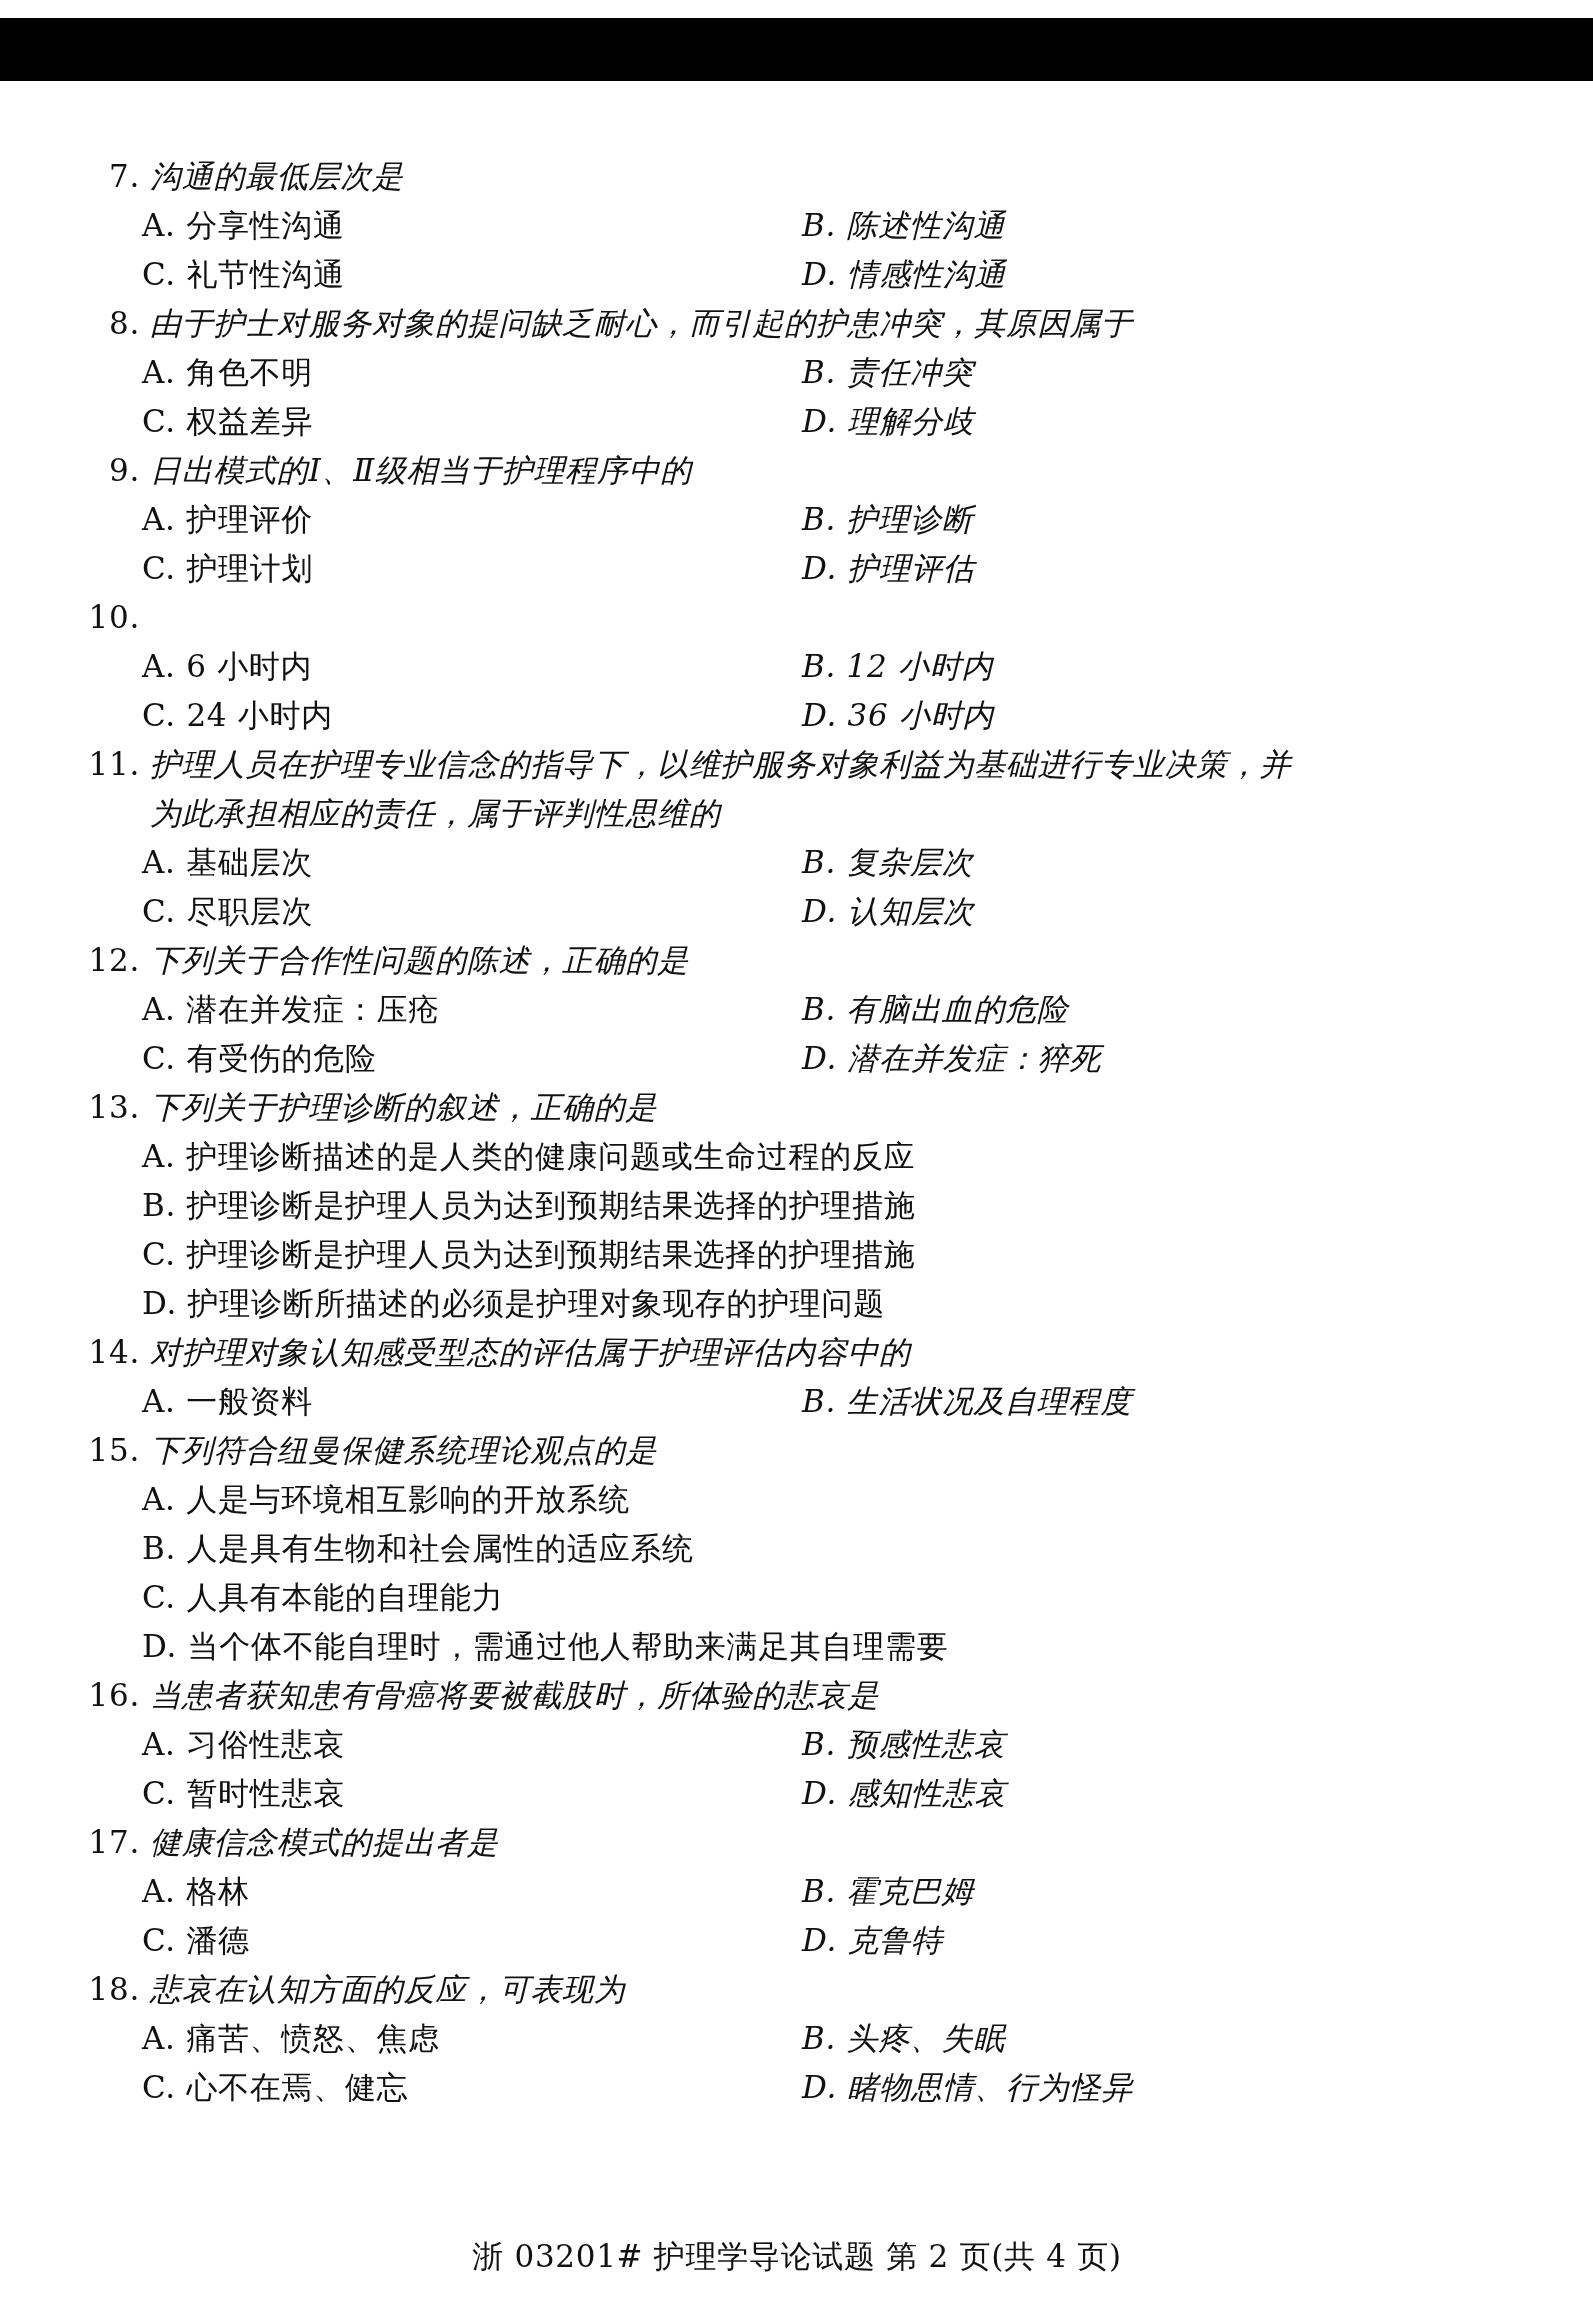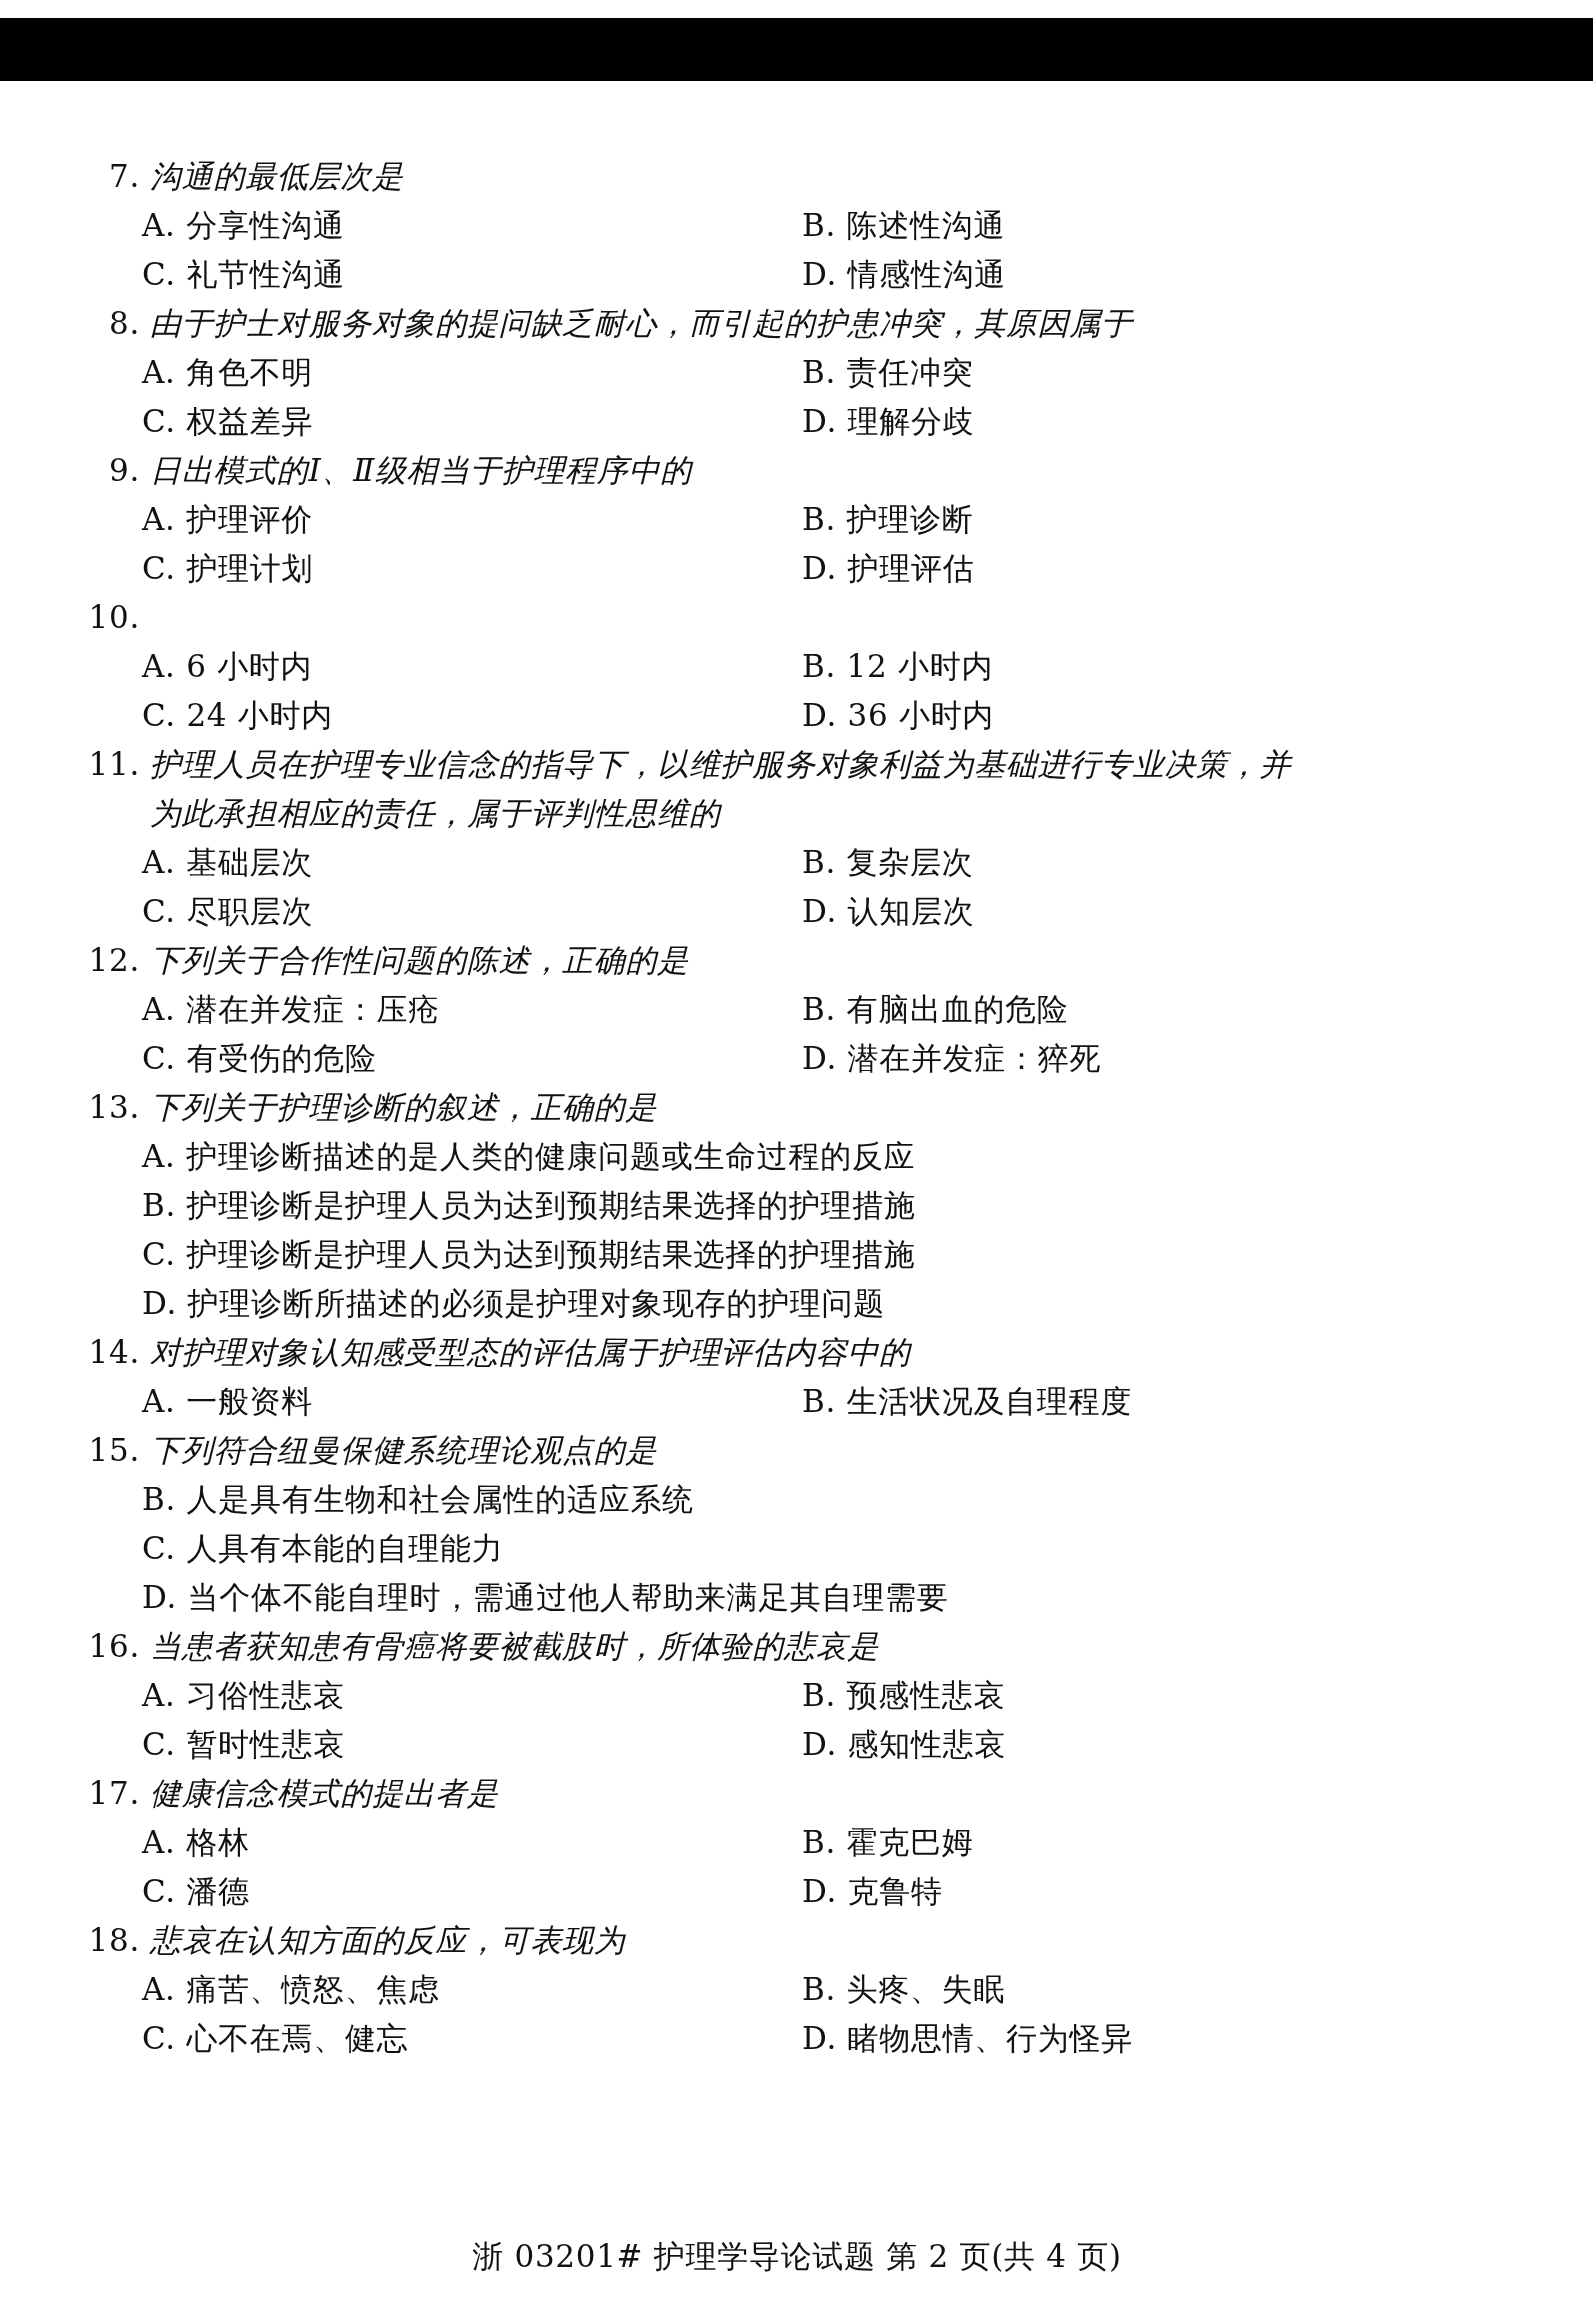--- a/index.html
+++ b/index.html
@@ -5,21 +5,21 @@
   html, body { margin:0; padding:0; background:#fff; }
   body { width:1594px; height:2307px; position:relative; overflow:hidden;
          font-family:"DejaVu Serif","Liberation Serif",serif; color:#111; }
   .topbar { position:absolute; left:0; top:18px; width:1594px; height:63px; background:#000; }
   .content { position:absolute; left:0; top:152px; width:1594px; }
   .line { position:relative; height:49px; line-height:49px; font-size:31px; white-space:nowrap; letter-spacing:0.7px; }
   .qnum { position:absolute; text-align:right; width:140px; left:0; }
   .qtext { position:absolute; left:150px;font-style:italic; }
   .opt { position:absolute; }
   .optA { left:142px; }
-  .optB { left:802px; }
+  .optB { left:802px;font-style:italic; }
   .footer { position:absolute; left:0; width:1594px; top:2193px; text-align:center; font-size:31px; letter-spacing:0.7px;margin-top:43px; }
 </style>
 </head>
 <body>
 
 <div class="topbar"></div>
 
 <div class="content" id="content">
     <div>
       <div class="line">
@@ -134,20 +134,23 @@
         <span class="opt optA">A. 一般资料</span>
         <span class="opt optB">B. 生活状况及自理程度</span>
       </div>
     </div>
     <div>
       <div class="line">
         <span class="qnum">15.</span>
         <span class="qtext">下列符合纽曼保健系统理论观点的是</span>
       </div>
       <div class="line">
+        <span class="opt optA">A. 人是与环境相互影响的开放系统</span>
+      </div>
+      <div class="line">
         <span class="opt optA">B. 人是具有生物和社会属性的适应系统</span>
       </div>
       <div class="line">
         <span class="opt optA">C. 人具有本能的自理能力</span>
       </div>
       <div class="line">
         <span class="opt optA">D. 当个体不能自理时，需通过他人帮助来满足其自理需要</span>
       </div>
     </div>
     <div>

